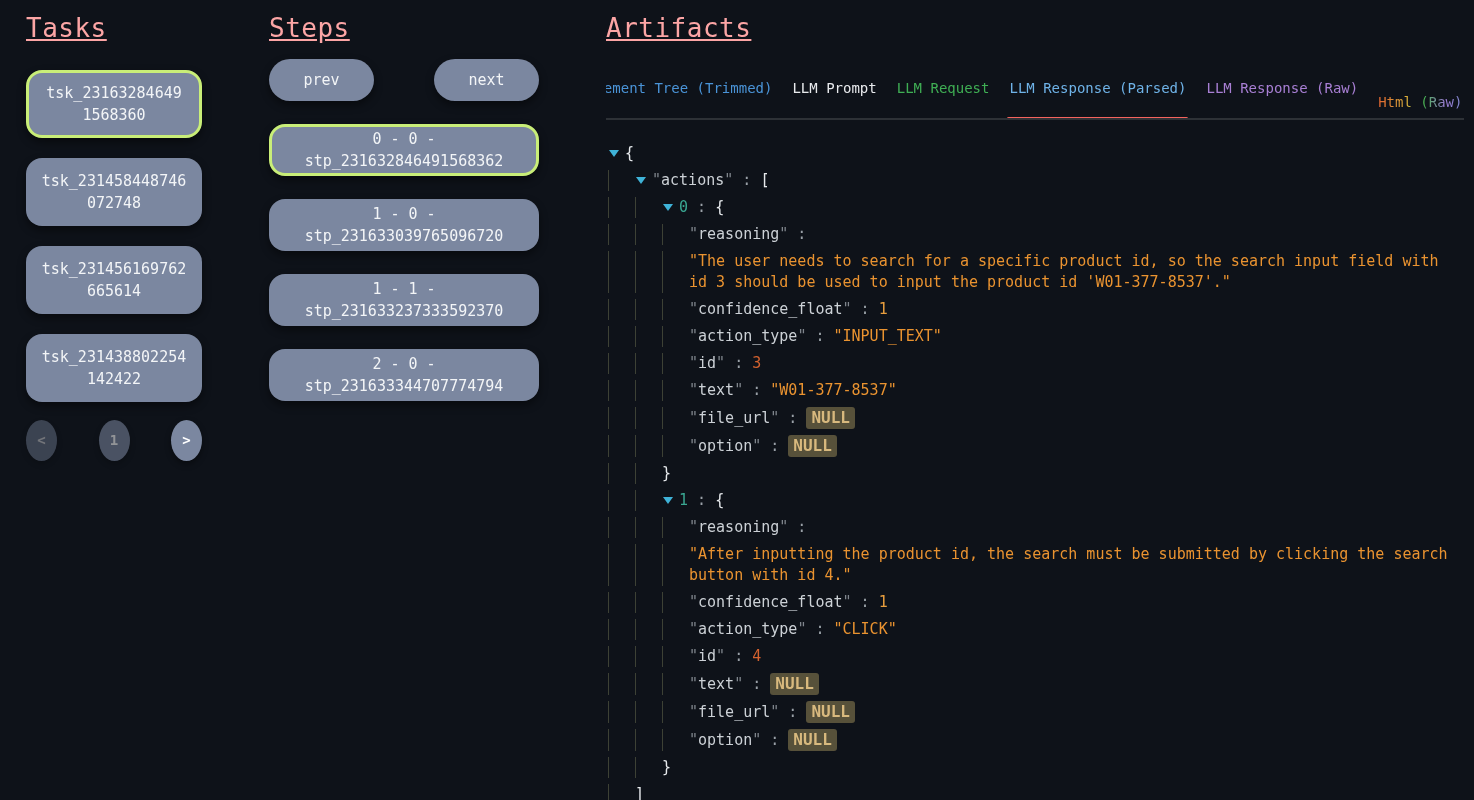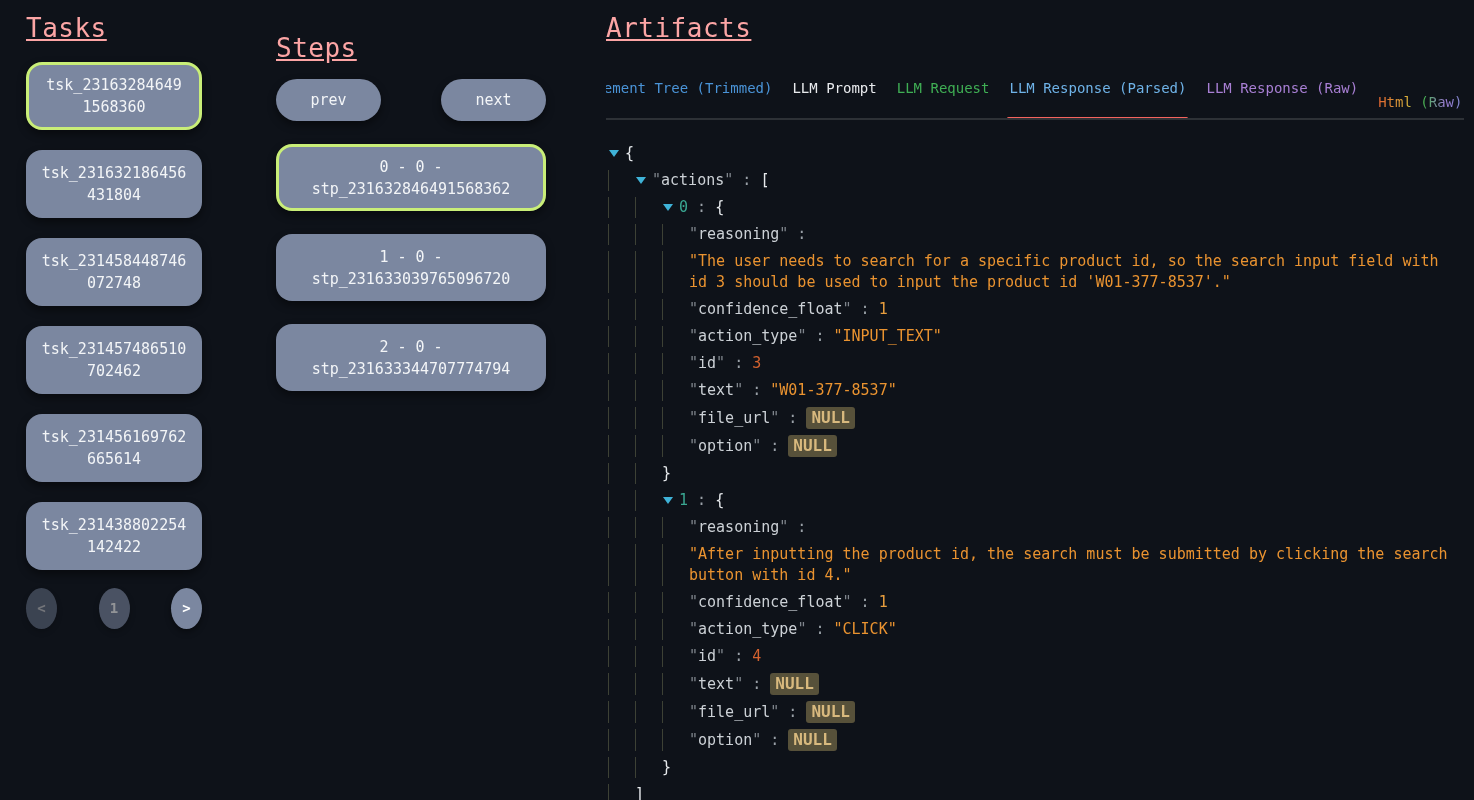--- a/index.html
+++ b/index.html
@@ -9,32 +9,32 @@
     font-family:"DejaVu Sans Mono","Liberation Mono",monospace;
   }
   .col-title{
     margin:0;font-weight:400;font-size:26px;line-height:28px;
     color:#fca5a5;letter-spacing:.5px;
     font-family:"DejaVu Sans Mono","Liberation Mono",monospace;
     text-decoration:underline;
   }
   
   .tasks-col{position:absolute;left:26px;top:14px;width:176px;}
-  .steps-col{position:absolute;left:276px;top:14px;width:270px;margin-top:20px;}
-  .btn-list{display:flex;flex-direction:column;gap:20px;margin-top:20px;}
+  .steps-col{position:absolute;left:269px;top:14px;width:270px;}
+  .btn-list{display:flex;flex-direction:column;gap:20px;margin-top:28px;}
   .step-list{display:flex;flex-direction:column;gap:23px;margin-top:23px;}
   .card-btn{
     box-sizing:border-box;display:flex;align-items:center;justify-content:center;
     background:var(--button-bg,#7b87a0);border:none;border-radius:16px;
     color:#f3f5f7;font:15px/22px "DejaVu Sans Mono","Liberation Mono",monospace;
     text-align:center;padding:12px 14px;cursor:pointer;
     box-shadow:0 4px 8px rgba(0,0,0,.45);
   }
   .task-btn{height:68px;word-break:break-all;}
-  .step-btn{height:67px;}
+  .step-btn{height:52px;}
   .card-btn.selected{border:3px solid var(--selected-border,#c9ee78);}
   .pagination{display:flex;justify-content:space-between;margin-top:18px;width:176px;}
   .page-btn{
     width:31px;height:41px;border-radius:50%;border:none;cursor:pointer;
     background:var(--button-bg,#7b87a0);color:#fff;
     font:700 14px/41px "DejaVu Sans Mono","Liberation Mono",monospace;
     padding:0;box-shadow:0 3px 6px rgba(0,0,0,.4);
   }
   .page-btn.disabled{opacity:.42;}
   .page-btn.dim{opacity:.55;}
@@ -89,42 +89,41 @@
     font-size:16px;font-weight:700;padding:1px 5px 2px;border-radius:3px;
   }
 </style>
 </head>
 <body>
 
 <aside class="tasks-col">
   <h1 class="col-title">Tasks</h1>
   <div class="btn-list">
       <button class="card-btn task-btn selected">tsk_231632846491568360</button>
-      <button class="card-btn task-btn">tsk_231632186456431804</button>
       <button class="card-btn task-btn">tsk_231458448746072748</button>
-      <button class="card-btn task-btn">tsk_231457486510702462</button>
       <button class="card-btn task-btn">tsk_231456169762665614</button>
       <button class="card-btn task-btn">tsk_231438802254142422</button>
     </div>
   <div class="pagination">
     <button class="page-btn disabled">&lt;</button>
     <button class="page-btn dim">1</button>
     <button class="page-btn">&gt;</button>
   </div>
 </aside>
 
 <aside class="steps-col">
   <h1 class="col-title">Steps</h1>
   <div class="prevnext">
     <button class="pill-btn">prev</button>
     <button class="pill-btn">next</button>
   </div>
   <div class="step-list">
       <button class="card-btn step-btn selected">0 - 0 - stp_231632846491568362</button>
       <button class="card-btn step-btn">1 - 0 - stp_231633039765096720</button>
+      <button class="card-btn step-btn">1 - 1 - stp_231633237333592370</button>
       <button class="card-btn step-btn">2 - 0 - stp_231633344707774794</button>
     </div>
 </aside>
 
 <main class="artifacts">
   <h1 class="col-title">Artifacts</h1>
   <div class="tabstrip">
       <button class="tab" style="color: rgb(74, 148, 216);">Element Tree (Trimmed)</button>
       <button class="tab" style="color: rgb(232, 234, 237);">LLM Prompt</button>
       <button class="tab" style="color: rgb(63, 174, 84); text-align: center;">LLM Request</button>

